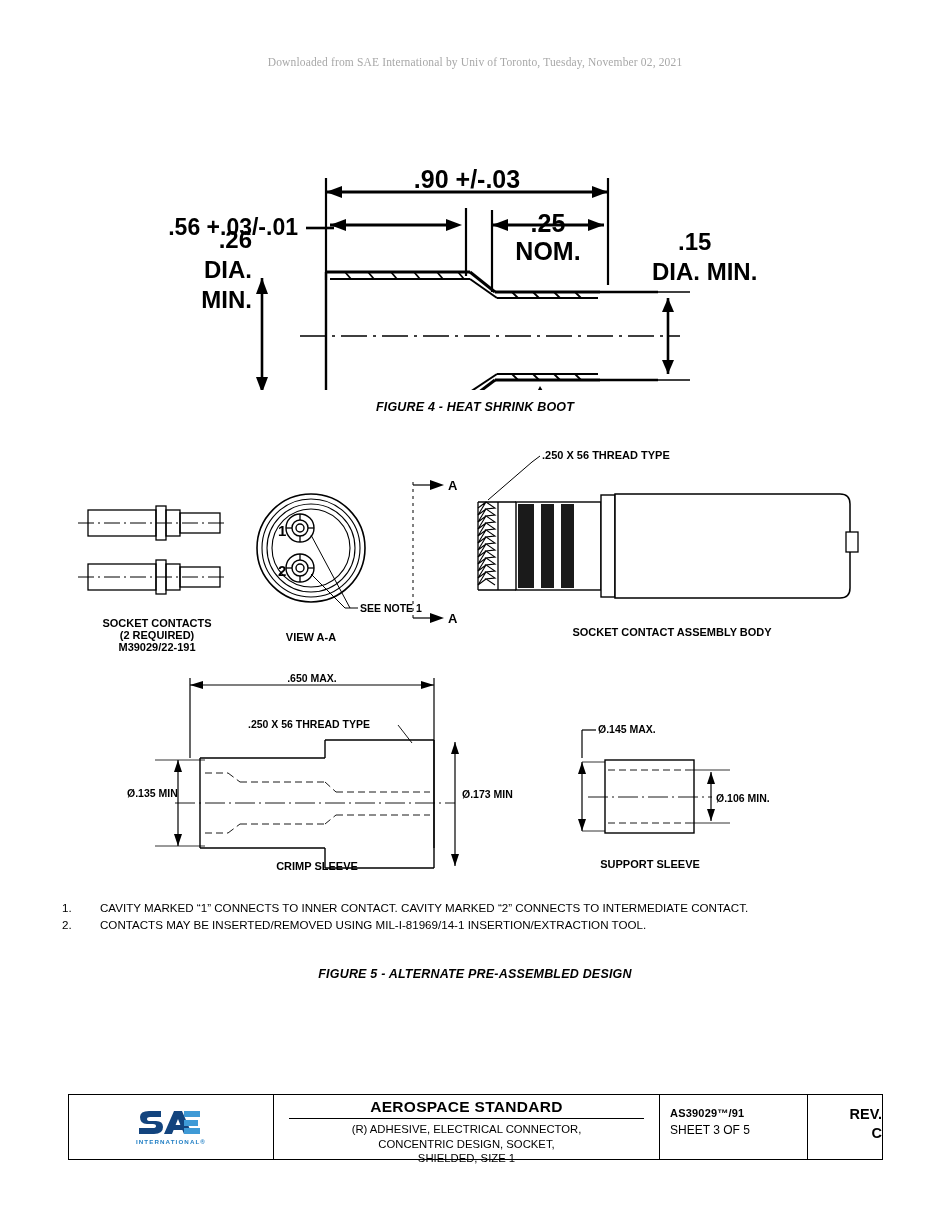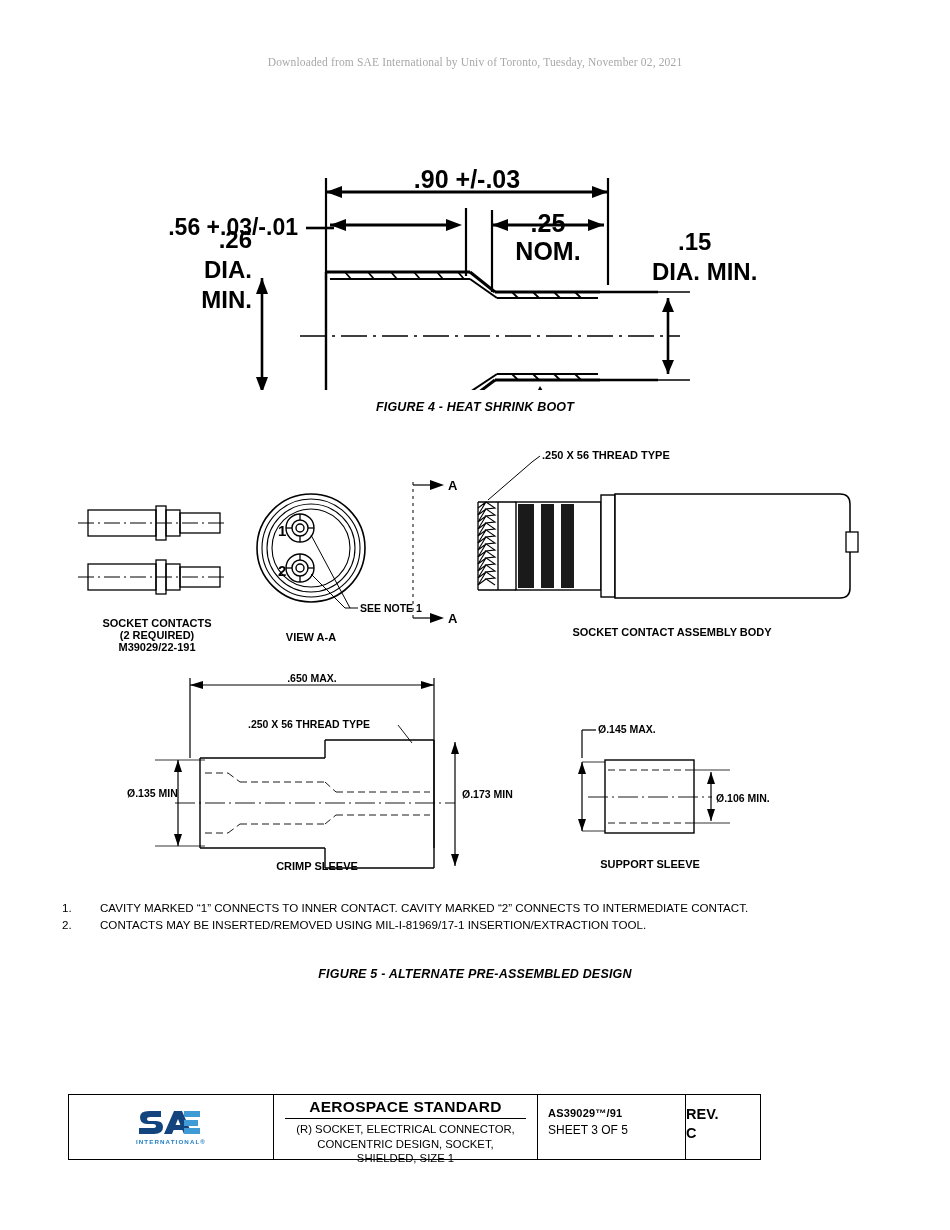--- a/index.html
+++ b/index.html
@@ -53,21 +53,21 @@
   }
   .note-row { display: flex; }
   .note-num { width: 38px; flex: 0 0 38px; }
   .note-txt { flex: 1; white-space: nowrap; }
 
   
   .title-block {
     position: absolute;
     left: 68px;
     top: 1094px;
-    width: 693px;
+    width: 815px;
     height: 66px;
     border: 1.6px solid #000;
     display: flex;
     background: #fff;
   }
   .tb-logo {
     width: 205px;
     border-right: 1.6px solid #000;
     display: flex;
     align-items: center;
@@ -98,21 +98,21 @@
   }
   .tb-doc {
     width: 148px;
     border-right: 1.6px solid #000;
     padding: 12px 0 0 10px;
   }
   .tb-doc-num { font-size: 11px; font-weight: bold; letter-spacing: 0.2px; }
   .tb-doc-sheet { font-size: 12px; padding-top: 4px; }
   .tb-rev {
     width: 74px;
-    text-align: left;
+    text-align: right;
     padding-top: 11px;
   }
   .tb-rev-label { font-size: 14.5px; font-weight: bold; }
   .tb-rev-val { font-size: 14.5px; font-weight: bold; padding-top: 3px; }
 
   
   .sae-logo { text-align: center; line-height: 1; }
   .sae-intl {
     font-size: 6.2px;
     font-weight: bold;
@@ -414,21 +414,21 @@
   </svg>
 </div>
 
 <div class="notes">
   <div class="note-row">
     <span class="note-num">1.</span>
     <span class="note-txt">CAVITY MARKED “1” CONNECTS TO INNER CONTACT.  CAVITY MARKED “2” CONNECTS TO INTERMEDIATE CONTACT.</span>
   </div>
   <div class="note-row">
     <span class="note-num">2.</span>
-    <span class="note-txt">CONTACTS MAY BE INSERTED/REMOVED USING MIL-I-81969/17-1 INSERTION/EXTRACTION TOOL.</span>
+    <span class="note-txt">CONTACTS MAY BE INSERTED/REMOVED USING MIL-I-81969/14-1 INSERTION/EXTRACTION TOOL.</span>
   </div>
 </div>
 
 <div class="fig-caption" style="top:967px;">FIGURE 5 - ALTERNATE PRE-ASSEMBLED DESIGN</div>
 
 <div class="title-block">
 
   <div class="tb-logo">
     <div class="sae-logo">
       <svg width="66" height="28" viewBox="0 0 66 28">
@@ -441,21 +441,21 @@
         <rect x="48" y="11" width="14" height="6" fill="#3f9ad6"></rect>
         <rect x="48" y="19" width="16" height="6" fill="#3f9ad6"></rect>
       </svg>
       <div class="sae-intl">INTERNATIONAL®</div>
     </div>
   </div>
 
   <div class="tb-main">
     <div class="tb-main-title">AEROSPACE STANDARD</div>
     <div class="tb-main-sub">
-      <div>(R) SOCKET, ELECTRICAL CONNECTOR,</div>
+      <div>(R) ADHESIVE, ELECTRICAL CONNECTOR,</div>
       <div>CONCENTRIC DESIGN, SOCKET,</div>
       <div>SHIELDED, SIZE 1</div>
     </div>
   </div>
 
   <div class="tb-doc">
     <div class="tb-doc-num">AS39029™/91</div>
     <div class="tb-doc-sheet">SHEET 3 OF 5</div>
   </div>
 

